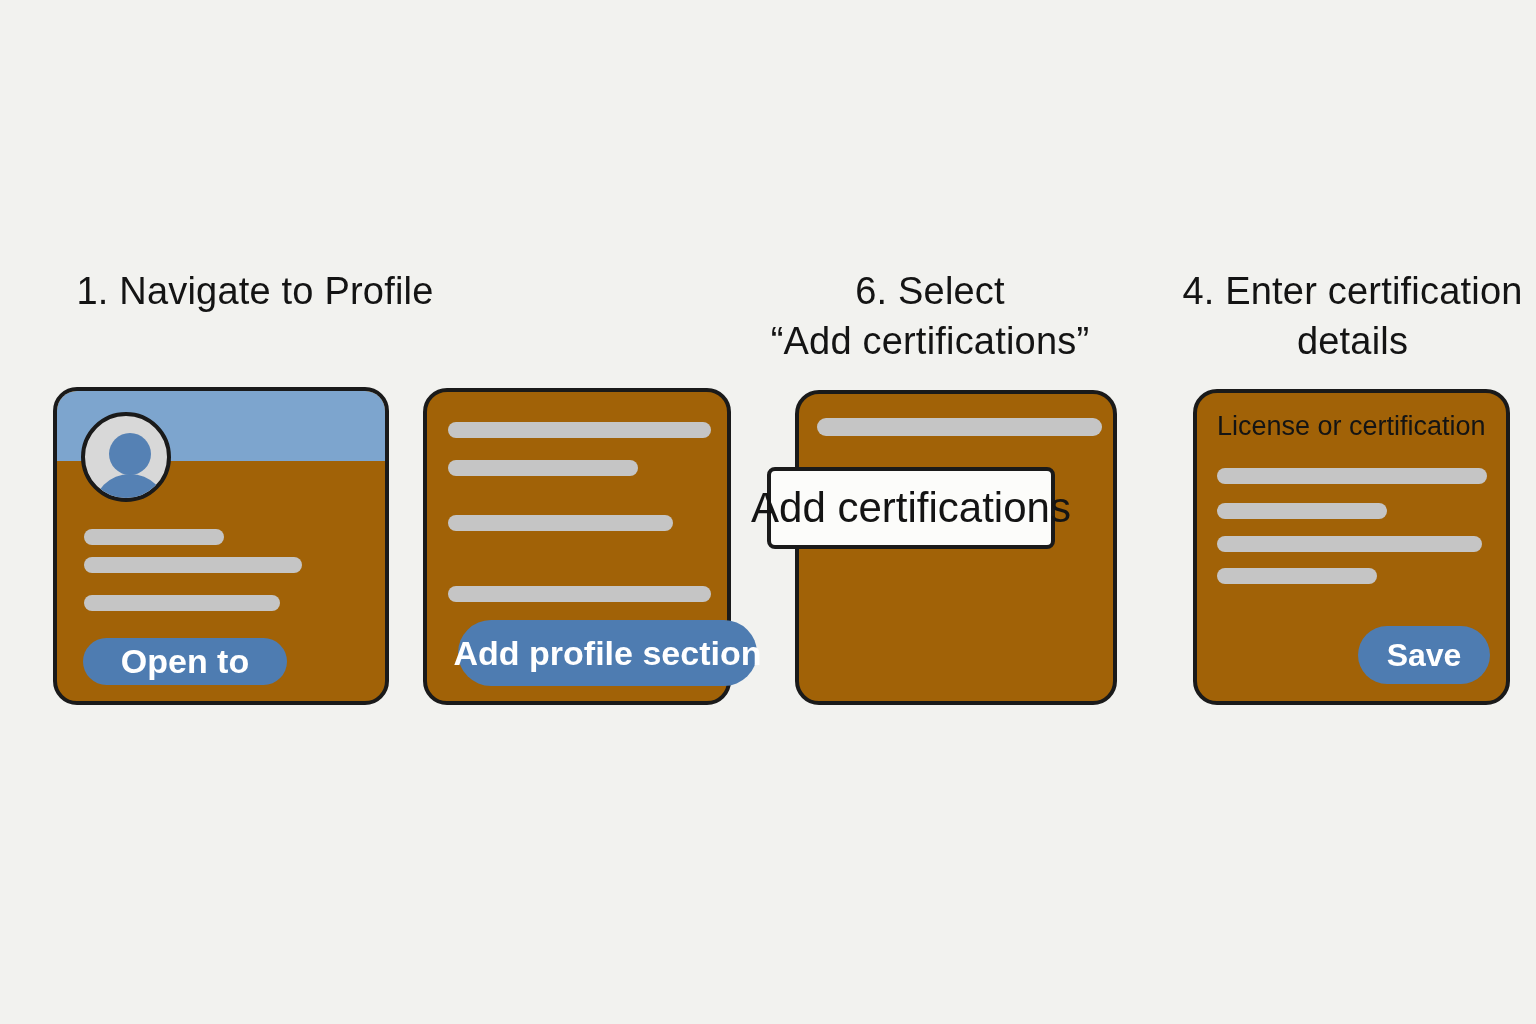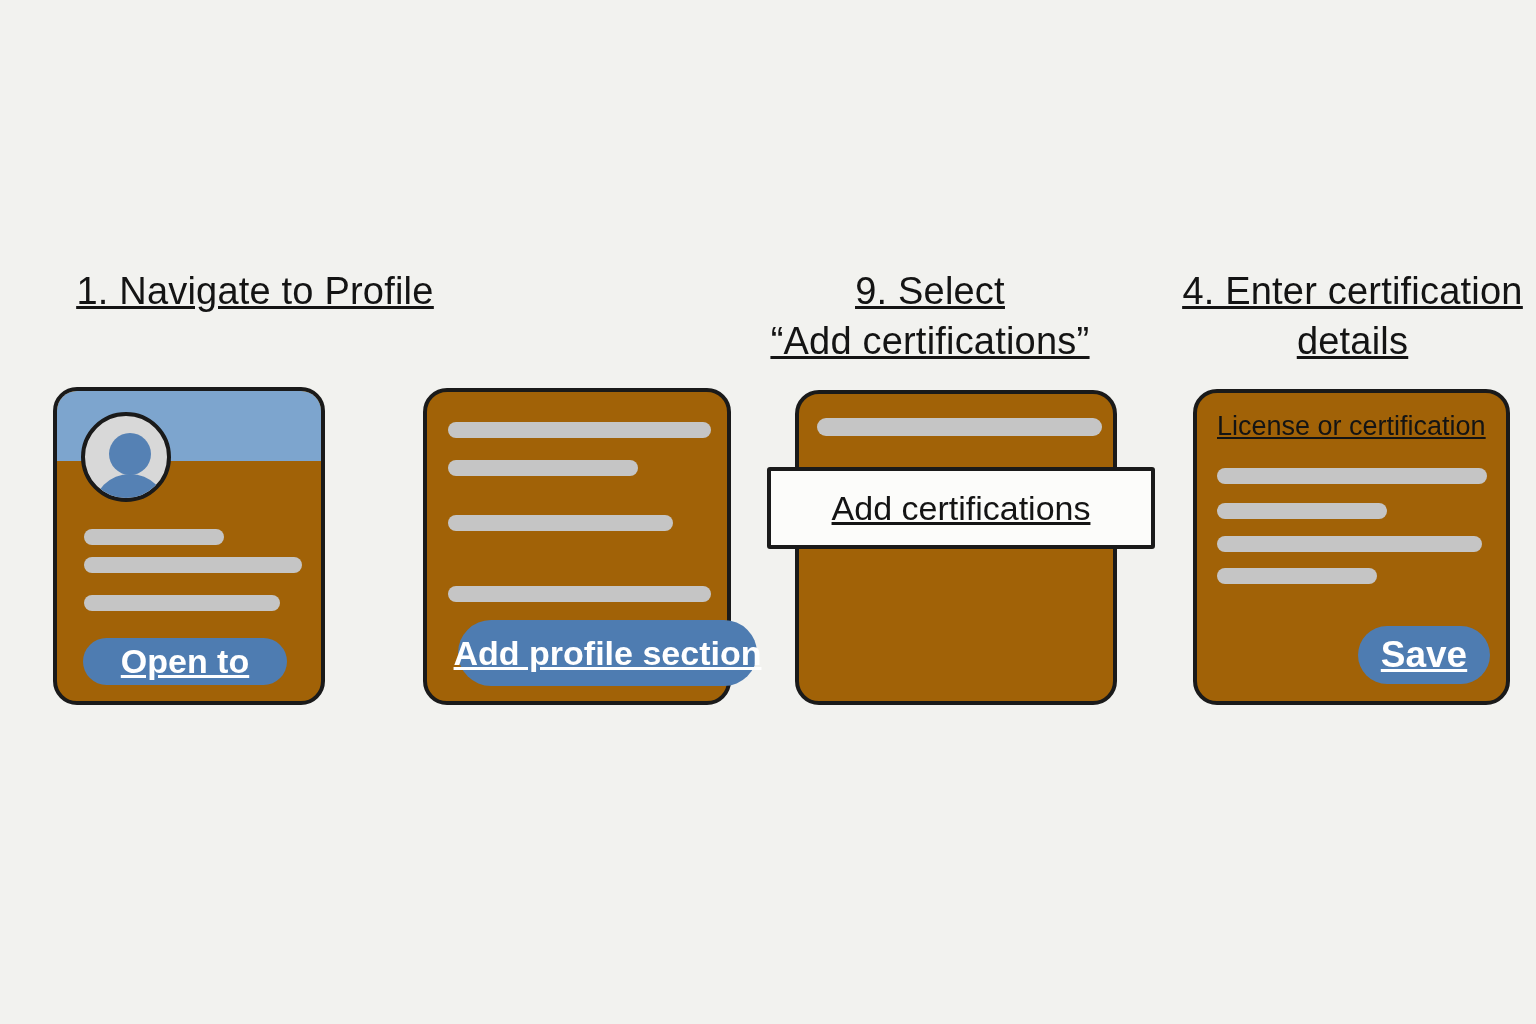--- a/index.html
+++ b/index.html
@@ -1,15 +1,15 @@
 <!DOCTYPE html>
 <html><head>
 <meta charset="utf-8">
 <style>
-  * { margin:0; padding:0; box-sizing:border-box;text-decoration:underline; }
+  * { margin:0; padding:0; box-sizing:border-box; }
   html,body { background:#e9e9e7; }
   .canvas {
     position:relative;
     width:1536px; height:1024px;
     background:#f2f2ef;
     font-family:"Liberation Sans", sans-serif;
     overflow:hidden;
   }
   
   .step-title {
@@ -24,21 +24,21 @@
   #title-3 { left:730px;  top:266px; width:400px; }
   #title-4 { left:1155px; top:266px; width:395px; }
 
   
   .card {
     position:absolute;
     background:#a16207;
     border:4px solid #1a1a1a;
     border-radius:24px;
   }
-  #card-1 { left:53px;   top:387px; width:272px; height:318px; overflow:hidden; }
+  #card-1 { left:53px;   top:387px; width:336px; height:318px; overflow:hidden; }
   #card-2 { left:423px;  top:388px; width:308px; height:317px; }
   #card-3 { left:795px;  top:390px; width:322px; height:315px; }
   #card-4 { left:1193px; top:389px; width:317px; height:316px; }
 
   
   .profile-header {
     position:absolute; left:0; top:0; width:100%; height:70px;
     background:#7da5ce;
   }
   .avatar {
@@ -104,33 +104,33 @@
     font-size:34px;
   }
   #add-profile-section-btn {
     left:430px; top:620px; width:299px; height:66px;
     font-size:34px;
     border-radius:33px;
     margin-left:28px;
   }
   #save-btn {
     left:161px; top:233px; width:132px; height:58px;
-    font-size:37px;
+    font-size:32px;
     border-radius:29px;
   }
 
   
   .popup {
     display:flex; align-items:center; justify-content:center;
     position:absolute;
-    left:767px; top:467px; width:388px; height:82px;
+    left:767px; top:467px; width:288px; height:82px;
     background:#fcfcfa;
     border:4px solid #1a1a1a;
-    border-radius:3px;
-    font-size:34px;
+    border-radius:8px;
+    font-size:42px;
     color:#141414;
     white-space:nowrap;
     cursor:pointer;
   }
 
   
   .form-heading {
     position:absolute; left:20px; top:17px;
     font-size:27px; line-height:32px;
     color:#141414;
@@ -140,21 +140,21 @@
 </head>
 <body>
 
 <div class="canvas">
 
   <div class="step-title" id="title-1">
     <span>1. Navigate to Profile</span>
   </div>
 
   <div class="step-title" id="title-3">
-    <div>9. Select</div>
+    <div>6. Select</div>
     <div>“Add certifications”</div>
   </div>
 
   <div class="step-title" id="title-4">
     <div>4. Enter certification</div>
     <div>details</div>
   </div>
 
   <div class="card" id="card-1">
     <div class="profile-header"></div>

